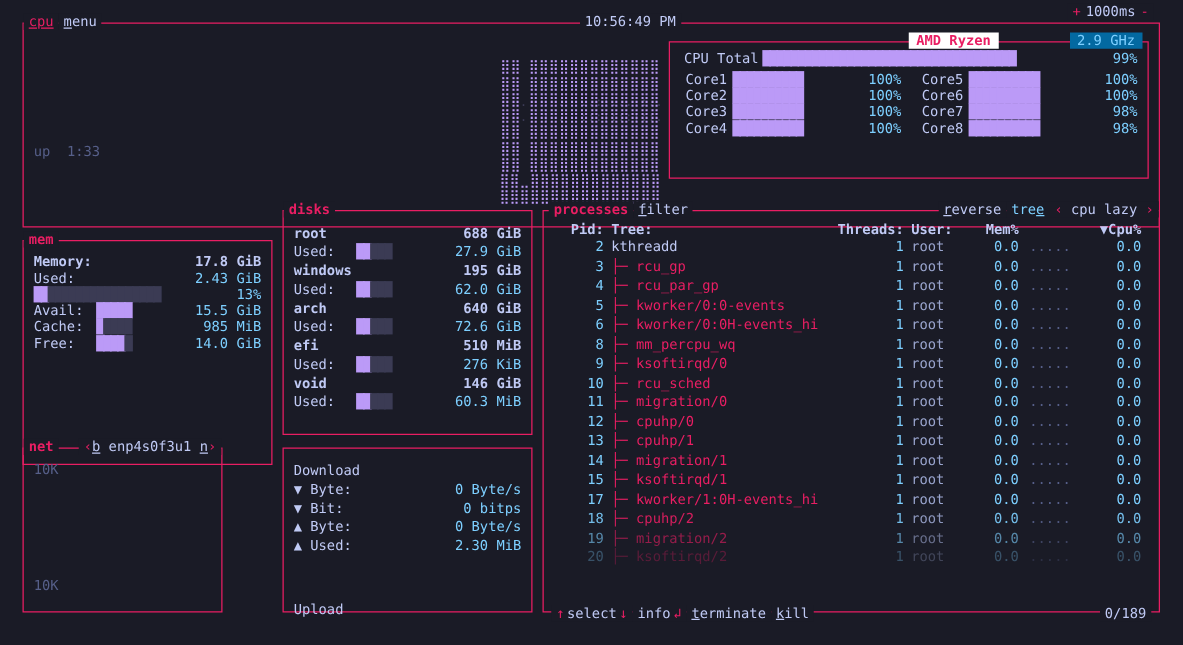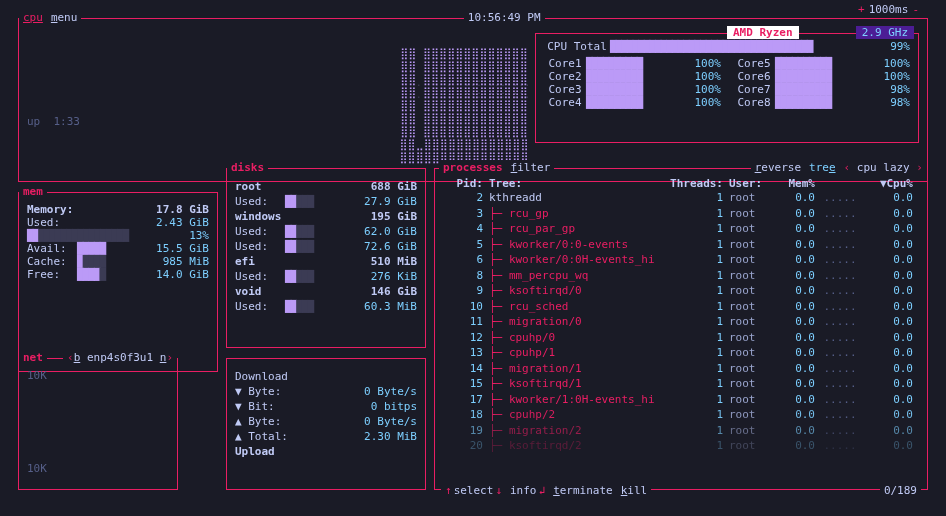--- a/index.html
+++ b/index.html
@@ -30,21 +30,21 @@
 .mem-box { left: 8px; top: 158px; width: 200px; height: 180px; margin-top: 24px; }
 .disk-box { left: 216px; top: 158px; width: 200px; height: 180px; }
 .net-box { left: 8px; top: 348px; width: 160px; height: 132px; }
 .dl-box { left: 216px; top: 348px; width: 200px; height: 132px; }
 .proc-box { left: 424px; top: 158px; width: 494px; height: 322px; }
 .inner { padding: 10px 8px 4px 8px; }
 .sparkline { color: #3b3b54; font-size: 10px; line-height: 12px; }
 .cpu-right { position: absolute; right: 4px; top: -8px; background: #1a1b26; padding: 0 4px; display:flex; gap:4px;}
 .cpu-detail { position: absolute; right: 8px; top: 14px; border: 1px solid #e91e63; width: 384px; height: 110px; padding: 6px 8px;}
 .cpu-detail-title { position: absolute; top: -8px; background: #ffffff; padding: 0 6px; color: #e91e63; font-weight: bold;}
-.cpu-detail-freq { position: absolute; top: -8px; right: 4px; background: #4c1d95; padding: 0 6px; color: #7dcfff;}
+.cpu-detail-freq { position: absolute; top: -8px; right: 4px; background: #0369a1; padding: 0 6px; color: #7dcfff;}
 .braille { position: absolute; left: 380px; top: 28px; width: 130px; font-size: 11px; line-height: 13px; color: #bb9af7; white-space: pre; font-family: monospace;}
 .proc-header { position:absolute; top:-8px; left:0; right:0; display:flex; white-space:pre;}
 .proc-row { display:flex; justify-content:space-between; padding: 0 6px;}
 .footer { position:absolute; bottom:-8px; left:0; right:0; display:flex; justify-content:space-between; padding: 0 6px;}
 .foot-seg { background:#1a1b26; padding:0 4px; display:flex; gap:2px;}
 </style>
 </head>
 <body>
 
 <div class="container">
@@ -121,20 +121,21 @@
 
 <div class="box disk-box">
   <div class="title-bar">
         <span class="title-seg title-label">disks</span>
       </div>
   <div class="inner" id="disk-inner" style="line-height:15px;">
         <div class="row"><span class="white" style="font-weight:bold;width:80px;">root</span><span style="flex:1"></span><span class="white" style="font-weight:bold;">688 GiB</span></div>
        <div class="row"><span class="white" style="width:50px;">Used:</span><span class="bar-fill">██</span><span class="bar-empty">███</span><span style="flex:1"></span><span class="cyan">27.9 GiB</span></div>
         <div class="row"><span class="white" style="font-weight:bold;width:80px;">windows</span><span style="flex:1"></span><span class="white" style="font-weight:bold;">195 GiB</span></div>
        <div class="row"><span class="white" style="width:50px;">Used:</span><span class="bar-fill">██</span><span class="bar-empty">███</span><span style="flex:1"></span><span class="cyan">62.0 GiB</span></div>
+        <div class="row"><span class="white" style="font-weight:bold;width:80px;">arch</span><span style="flex:1"></span><span class="white" style="font-weight:bold;">640 GiB</span></div>
        <div class="row"><span class="white" style="width:50px;">Used:</span><span class="bar-fill">██</span><span class="bar-empty">███</span><span style="flex:1"></span><span class="cyan">72.6 GiB</span></div>
         <div class="row"><span class="white" style="font-weight:bold;width:80px;">efi</span><span style="flex:1"></span><span class="white" style="font-weight:bold;">510 MiB</span></div>
        <div class="row"><span class="white" style="width:50px;">Used:</span><span class="bar-fill">██</span><span class="bar-empty">███</span><span style="flex:1"></span><span class="cyan">276 KiB</span></div>
         <div class="row"><span class="white" style="font-weight:bold;width:80px;">void</span><span style="flex:1"></span><span class="white" style="font-weight:bold;">146 GiB</span></div>
        <div class="row"><span class="white" style="width:50px;">Used:</span><span class="bar-fill">██</span><span class="bar-empty">███</span><span style="flex:1"></span><span class="cyan">60.3 MiB</span></div>
       </div>
 </div>
 
 <div class="box net-box">
   <div class="title-bar">
@@ -151,23 +152,23 @@
   </div>
 </div>
 
 <div class="box dl-box">
   <div class="inner" style="line-height:15px;">
     <div class="white" style="font-weight:normal;">Download</div>
     <div id="net-rows">
           <div class="row"><span class="white" style="width:70px;">▼ Byte:</span><span style="flex:1"></span><span class="cyan">0 Byte/s</span></div>
           <div class="row"><span class="white" style="width:70px;">▼ Bit:</span><span style="flex:1"></span><span class="cyan">0 bitps</span></div>
           <div class="row"><span class="white" style="width:70px;">▲ Byte:</span><span style="flex:1"></span><span class="cyan">0 Byte/s</span></div>
-          <div class="row"><span class="white" style="width:70px;">▲ Total:</span><span style="flex:1"></span><span class="cyan">2.30 MiB</span></div>
-        </div>
-    <div class="white" style="font-weight:bold;">Upload</div>
+          <div class="row"><span class="white" style="width:70px;">▲ Used:</span><span style="flex:1"></span><span class="cyan">2.30 MiB</span></div>
+        </div>
+    <div class="white" style="font-weight:normal;margin-top:36px;">Upload</div>
   </div>
 </div>
 
 <div class="box proc-box">
   <div class="proc-header">
     <span class="title-seg title-label" style="margin-left:4px;">processes</span>
     <span class="title-seg"><span class="white"><span class="ul">f</span>ilter</span></span>
     <span style="flex:1"></span>
     <span class="title-seg"><span class="white"><span class="ul">r</span>everse</span></span>
     <span class="title-seg"><span class="cyan">tre<span class="ul">e</span></span></span>

